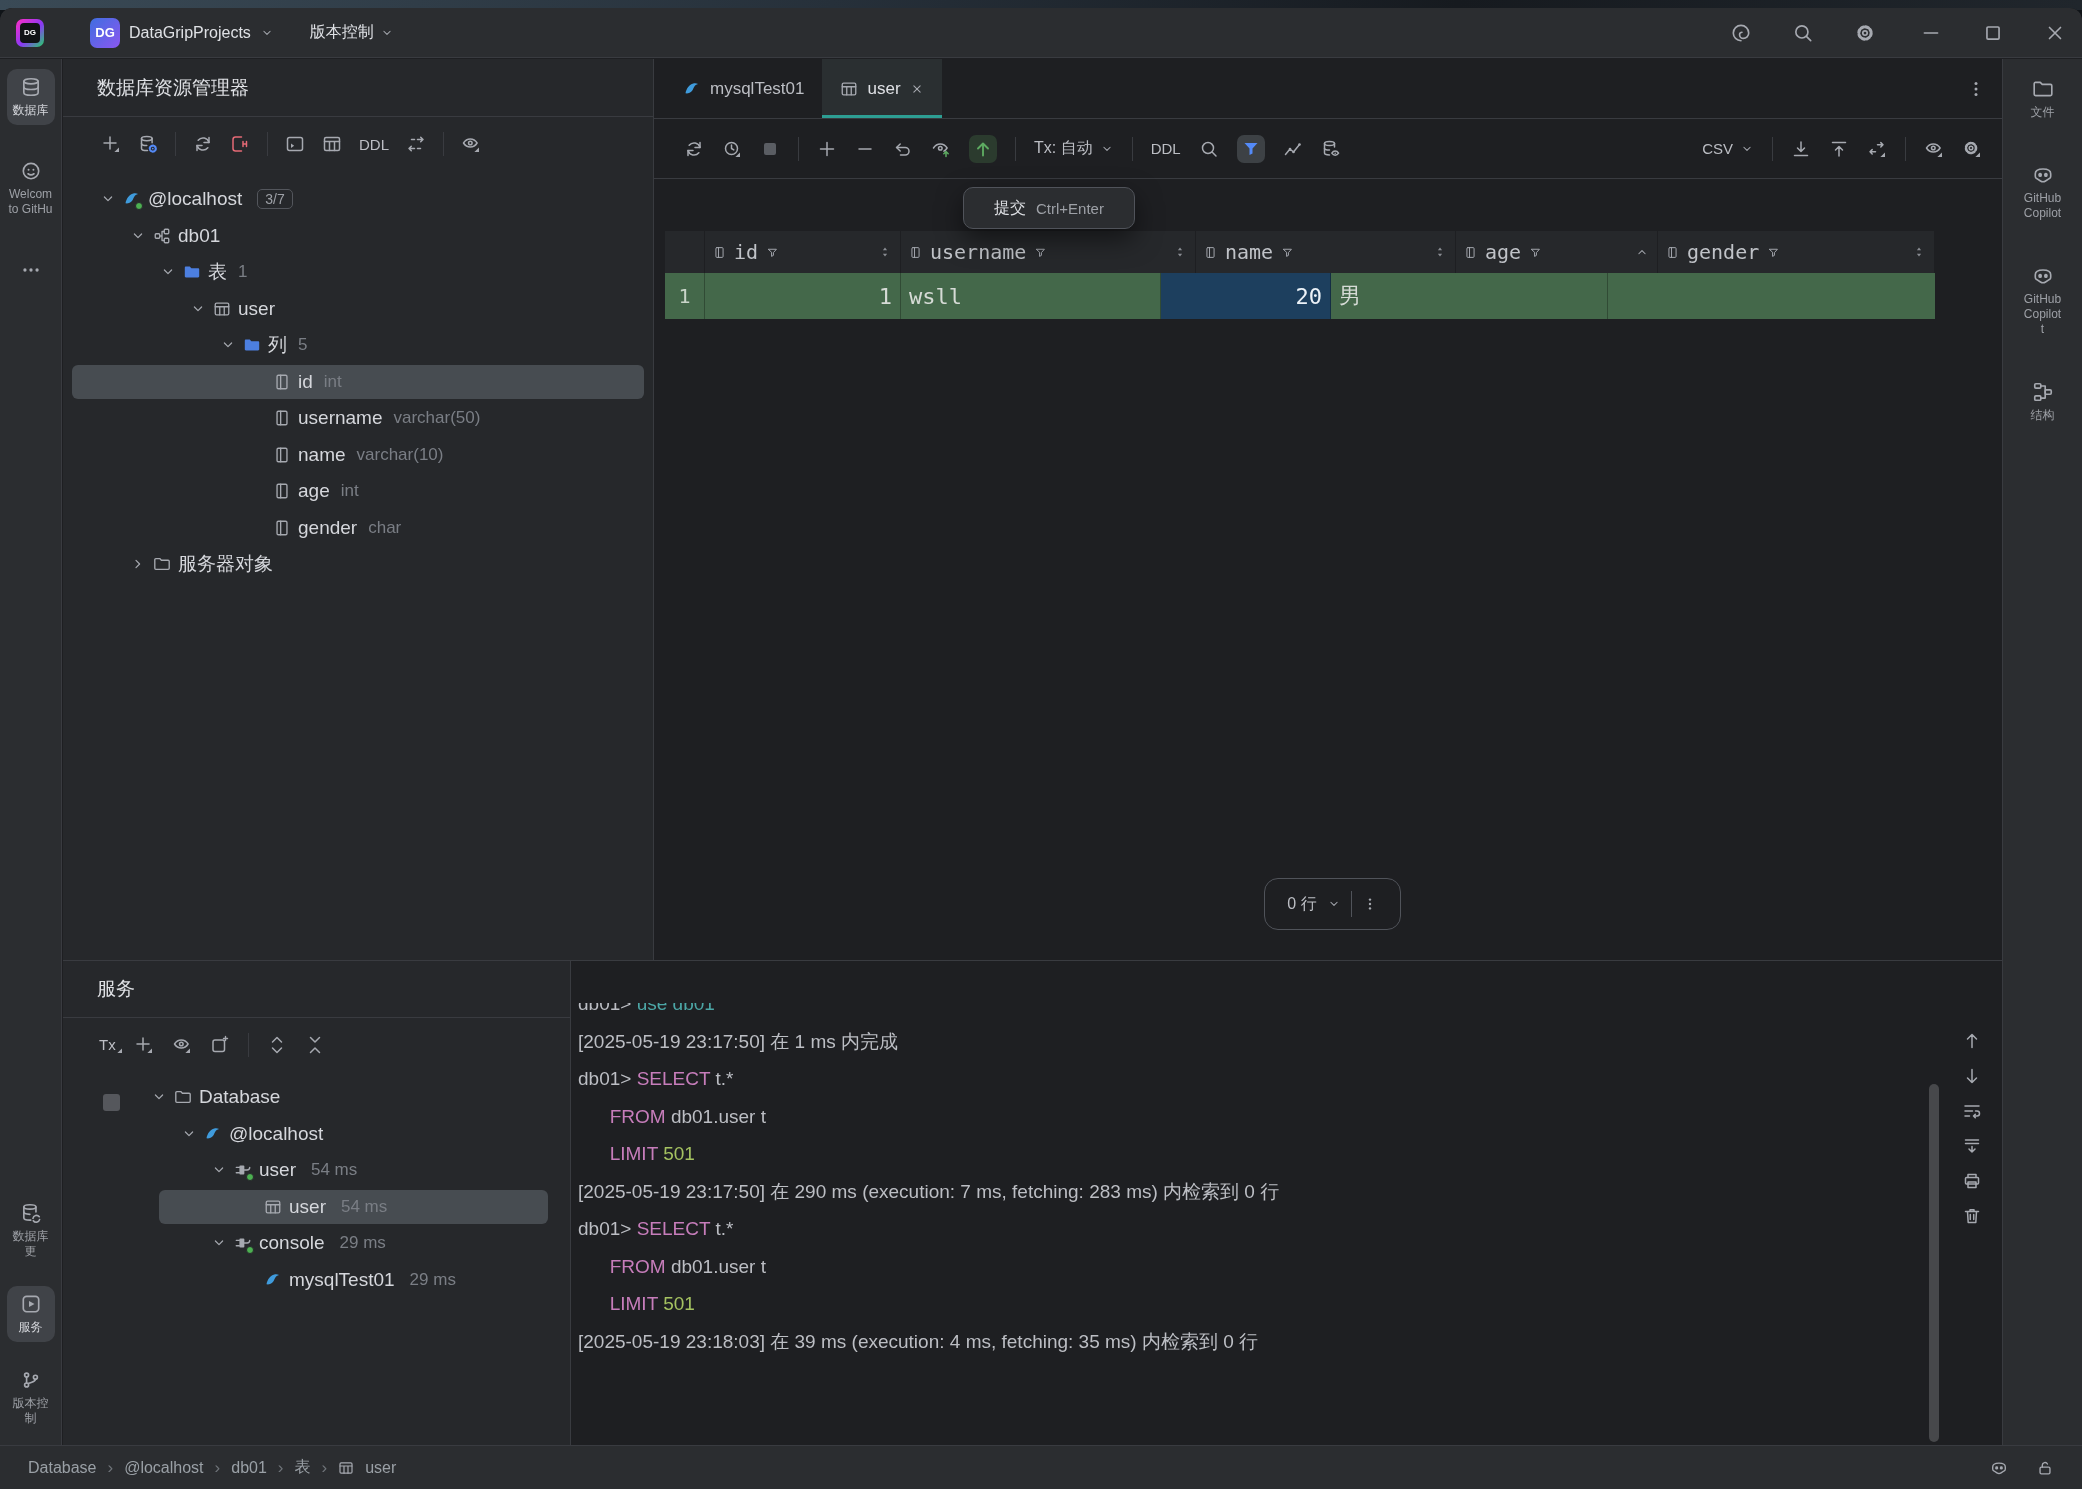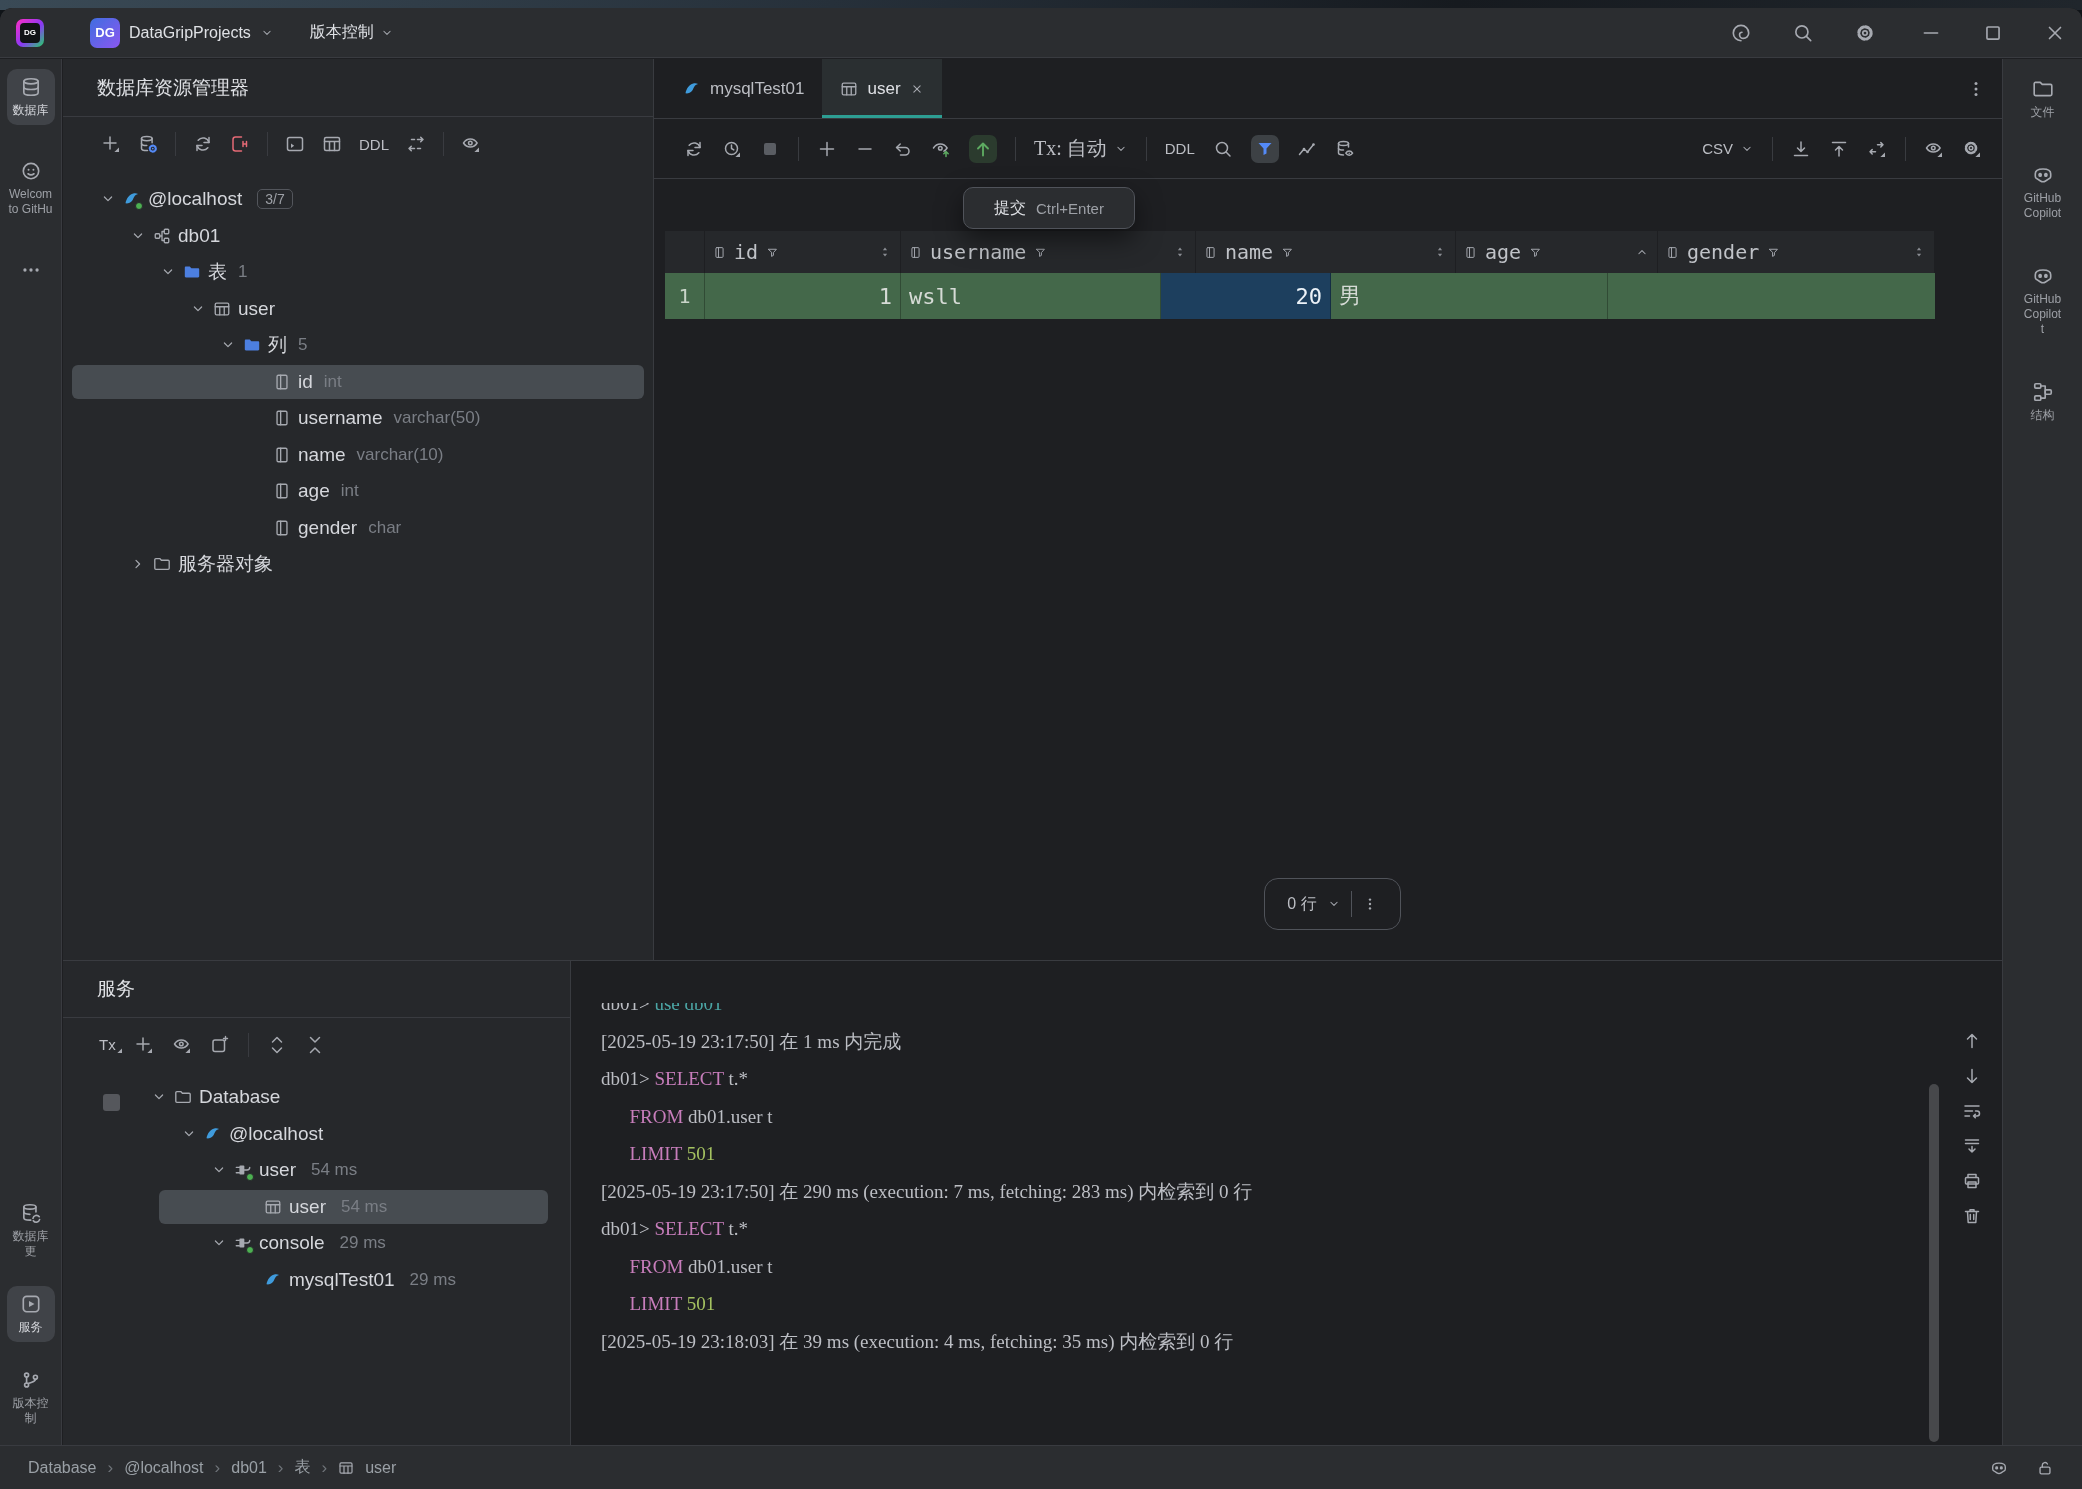--- a/index.html
+++ b/index.html
@@ -104,22 +104,22 @@
   #services{position:absolute;left:63px;top:952px;width:507px;bottom:44px;background:var(--panel);border-top:1px solid var(--border);}
   #services .panel-head{height:56px;}
   #stoolbar{height:54px;display:flex;align-items:center;gap:18px;border-top:1px solid var(--border);padding-left:36px;}
   #services-tree{position:absolute;left:0;right:0;top:112px;bottom:0;padding-top:6px;overflow:hidden;}
   #services-tree .tree-row.sel::before{left:96px;right:22px;}
   #stop-gutter{position:absolute;left:40px;top:133px;width:17px;height:17px;background:#55575c;border-radius:3px;}
   
   #console{position:absolute;left:570px;top:952px;right:80px;bottom:44px;background:var(--editor);
     border-top:1px solid var(--border);border-left:1px solid var(--border);}
   #console-viewport{position:absolute;left:0;top:42px;right:62px;bottom:0;overflow:hidden;}
-  #console-inner{margin-top:-18px;padding-left:7px;font-family:Liberation Serif, serif;
-    font-size:19px;line-height:37.5px;color:var(--text);white-space:pre;margin-left:23px;}
+  #console-inner{margin-top:-18px;padding-left:7px;font-family:Liberation Sans, sans-serif;
+    font-size:19px;line-height:37.5px;color:var(--text);white-space:pre;}
   .kw{color:var(--pink);} .num{color:var(--num);} .stmt{color:#4ca6a6;} .p{color:var(--text);}
   #console-scrollbar{position:absolute;left:1358px;width:10px;top:123px;height:358px;background:#47484b;border-radius:5px;}
   #console-strip{position:absolute;right:0;top:0;bottom:0;width:60px;display:flex;flex-direction:column;
     align-items:center;padding-top:70px;gap:15px;}
   
   #statusbar{position:absolute;left:0;right:0;bottom:0;height:44px;background:var(--bar);
     border-top:1px solid var(--border);display:flex;align-items:center;padding:0 28px;}
   #breadcrumbs{display:flex;align-items:center;gap:11px;color:#9aa0a6;font-size:16px;}
   .bc-sep{color:#6f7479;font-size:17px;}
   #sb-right{margin-left:auto;display:flex;align-items:center;gap:28px;}
@@ -628,21 +628,21 @@
             <path d="M15 17.5v-5m0 0-2.2 2.2M15 12.5l2.2 2.2" stroke="#5dab61"></path>
           </svg>
         </span>
       <span class="tbi boxed-green icon">
           <svg viewBox="0 0 20 20" fill="none" stroke="#a6a9b0" stroke-width="1.5" stroke-linecap="round" stroke-linejoin="round">
             <path d="M10 16.5v-12m0 0L5 9.5M10 4.5l5 5" stroke="#5dab61" stroke-width="1.9"></path>
           </svg>
         </span>
       <span class="tdiv"></span>
       <span style="display:inline-flex;align-items:center;gap:7px;">
-        <span class="tb-text" style="font-size:20px;font-family:Liberation Serif, serif;">Tx: 自动</span>
+        <span class="tb-text" style="font-size:16px;">Tx: 自动</span>
         <span class="icon i14">
             <svg viewBox="0 0 20 20" fill="none" stroke="#a6a9b0" stroke-width="1.5" stroke-linecap="round" stroke-linejoin="round">
               <path d="M5.5 7.5 10 12l4.5-4.5"></path>
             </svg>
           </span>
       </span>
       <span class="tdiv"></span>
       <span class="tb-text">DDL</span>
       <span class="tbi icon">
           <svg viewBox="0 0 20 20" fill="none" stroke="#a6a9b0" stroke-width="1.5" stroke-linecap="round" stroke-linejoin="round">

